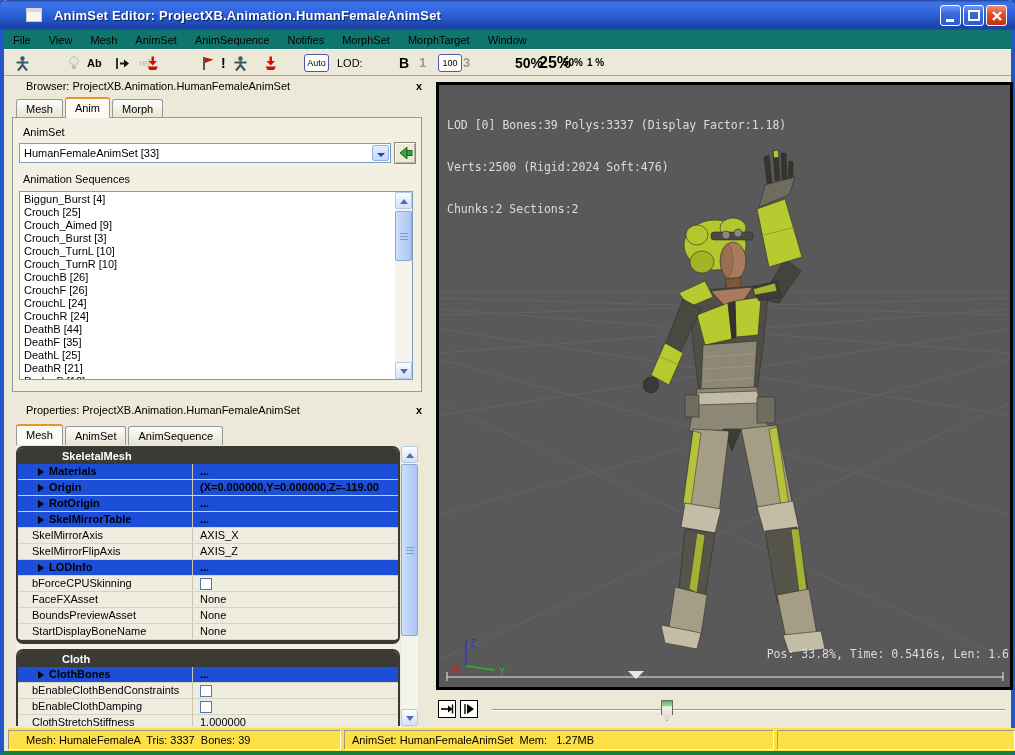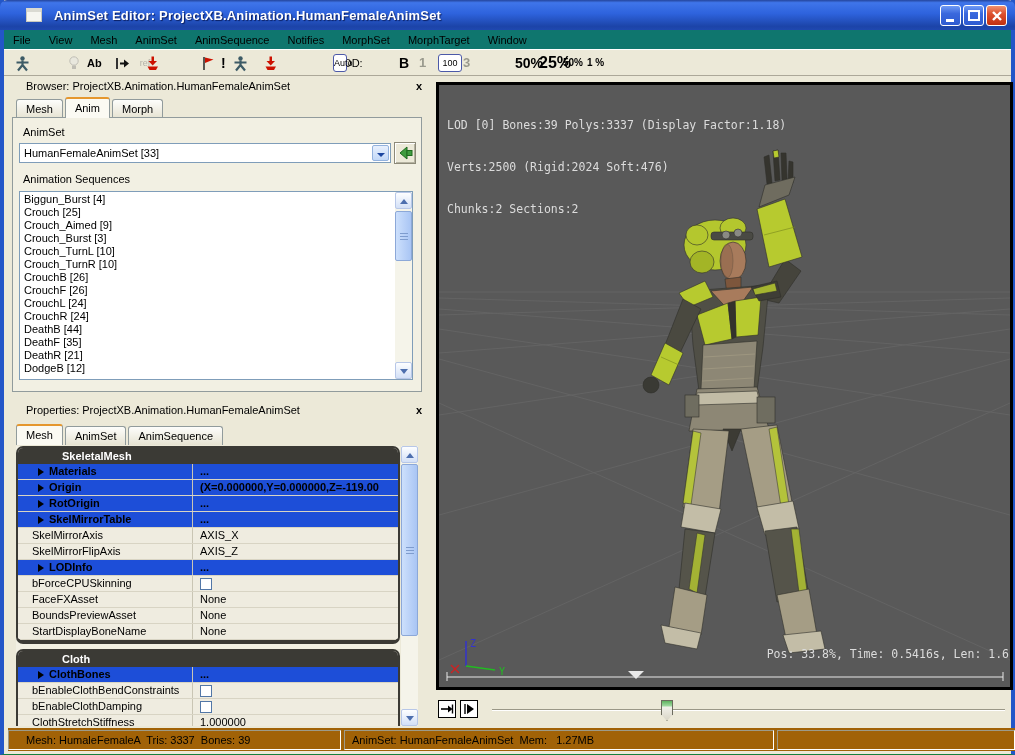--- a/index.html
+++ b/index.html
@@ -1,19 +1,19 @@
 <!DOCTYPE html>
 <html><head>
 <meta charset="utf-8">
 <style>
   * { margin:0; padding:0; box-sizing:border-box; }
   html,body { width:1015px; height:755px; overflow:hidden; }
   body { font-family:"Liberation Sans", sans-serif; font-size:11px; color:#000; background:#ECE9D8; }
   #win { position:absolute; left:0; top:0; width:1015px; height:755px; background:#ECE9D8;
-         border-left:4px solid #2356C8; border-right:4px solid #2356C8; border-bottom:1px solid #15803d; }
+         border-left:4px solid #2356C8; border-right:4px solid #2356C8; border-bottom:4px solid #15803d; }
   
   .titlebar { position:absolute; left:-4px; top:0; width:1015px; height:30px;
     background:linear-gradient(180deg,#24459c 0%,#3f75ea 9%,#2e63dd 45%,#1c44a8 88%,#1f48b0 100%);
     border-radius:7px 7px 0 0; display:flex; align-items:center; }
   .titleicon { width:16px; height:14px; margin-left:26px; background:#F6F6F0; border:1px solid #C9C9BE; border-top:4px solid #DADAD2; }
   .titletext { color:#fff; font-weight:bold; font-size:13px; margin-left:12px; text-shadow:1px 1px 1px #0a1e60; letter-spacing:.2px; }
   .winbtns { position:absolute; right:8px; top:5px; display:flex; gap:2px; }
   .wbtn { width:21px; height:21px; border-radius:3px; border:1px solid #fff;
     background:linear-gradient(180deg,#6f9af5 0%,#3a68dd 40%,#2e5bd0 100%); position:relative; }
   .wbtn.close { background:linear-gradient(180deg,#f0916f 0%,#dd5230 40%,#c23010 100%); }
@@ -77,21 +77,21 @@
   .vpstats { position:absolute; left:8px; top:5px; font-family:"DejaVu Sans Mono", monospace; font-size:11.5px; line-height:14px; color:#DCDCDC; white-space:pre; }
   .vppos { position:absolute; right:1px; bottom:26px; font-family:"DejaVu Sans Mono", monospace; font-size:11.5px; color:#DCDCDC; white-space:pre; }
   
   .playrow { position:absolute; left:432px; top:698px; width:577px; height:26px; }
   .pbtn { position:absolute; top:2px; width:18px; height:18px; background:#fff; border:1px solid #000; }
   .slider-track { position:absolute; left:56px; right:8px; top:11px; height:2px; background:#9a9787; border-bottom:1px solid #fff; }
   .slider-thumb { position:absolute; top:1px; width:12px; height:21px;
     background:linear-gradient(180deg,#5FB25F 0%,#A5DCA5 28%, #F2F1EA 30%, #D9D6C8 100%);
     border:1px solid #6B6B5E; clip-path:polygon(0 0,100% 0,100% 68%,50% 100%,0 68%); }
   
-  .statusbar { position:absolute; left:4px; top:728px; width:1007px; height:23px; background:#a16207; display:flex; gap:3px; padding-top:2px; }
+  .statusbar { position:absolute; left:4px; top:728px; width:1007px; height:23px; background:#fde047; display:flex; gap:3px; padding-top:2px; }
   .spane { height:20px; border:1px solid; border-color:#9D9A88 #FFF #FFF #9D9A88; line-height:19px; white-space:pre; overflow:hidden; }
   .sp1 { width:333px; padding-left:17px; }
   .sp2 { width:430px; padding-left:7px; }
   .sp3 { flex:1; padding-left:7px; position:relative; }
   .grip { position:absolute; right:1px; bottom:1px; }
 </style>
 </head>
 <body>
 
 <div id="win">
@@ -174,21 +174,21 @@
       </span>
     <span class="tbi" style="left:256px">
       <svg width="17" height="17">
           <rect x="7.5" y="1.5" width="2.5" height="4.5" fill="#CC1100"></rect>
           <path d="M4.5 6 L13 6 L8.7 10.5 Z" fill="#CC1100"></path>
           <path d="M3.5 11.5 L14 11.5 L12 15 L5.5 15 Z" fill="#CC1100"></path>
         </svg>
       </span>
 
     <span class="tbtext" style="left:286px">LOD:</span>
-    <span class="tbbtn" style="left:329px;width:14px">Auto</span>
+    <span class="tbbtn" style="left:300px;width:25px">Auto</span>
     <span class="tbtext" style="left:348px;font-weight:bold;font-size:14px">B</span>
     <span class="tbtext ghost" style="left:368px">1</span>
     <span class="tbtext ghost" style="left:390px">2</span>
     <span class="tbtext ghost" style="left:412px">3</span>
     <span class="tbbtn" style="left:434px;width:24px">100</span>
     <span class="tbtext" style="left:464px;font-size:14px;font-weight:bold">50%</span>
     <span class="tbtext" style="left:488px;font-size:16px;font-weight:bold">25%</span>
     <span class="tbtext" style="left:512px;font-size:10px;font-weight:bold">50%</span>
     <span class="tbtext" style="left:536px;font-size:10px;font-weight:bold">1 %</span>
   </div>
@@ -224,20 +224,21 @@
         <div class="listitem">Crouch_Aimed [9]</div>
         <div class="listitem">Crouch_Burst [3]</div>
         <div class="listitem">Crouch_TurnL [10]</div>
         <div class="listitem">Crouch_TurnR [10]</div>
         <div class="listitem">CrouchB [26]</div>
         <div class="listitem">CrouchF [26]</div>
         <div class="listitem">CrouchL [24]</div>
         <div class="listitem">CrouchR [24]</div>
         <div class="listitem">DeathB [44]</div>
         <div class="listitem">DeathF [35]</div>
+        <div class="listitem">DeathL [25]</div>
         <div class="listitem">DeathR [21]</div>
         <div class="listitem">DodgeB [12]</div>
       </div>
       <div class="vscroll" style="right:0;top:0;height:187px">
         <div class="sbbtn" style="top:0">
             <span class="up"></span>
           </div>
         <div class="sbthumb" style="top:19px;height:50px">
             <span class="sbgrip" style="top:21px"></span>
           </div>

